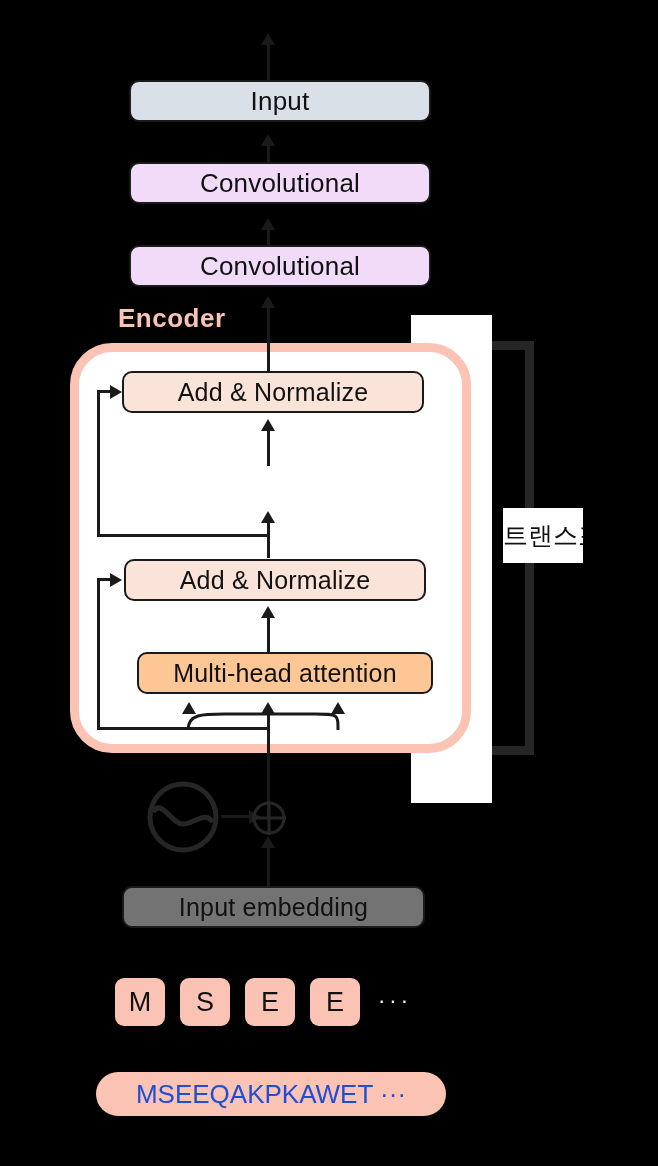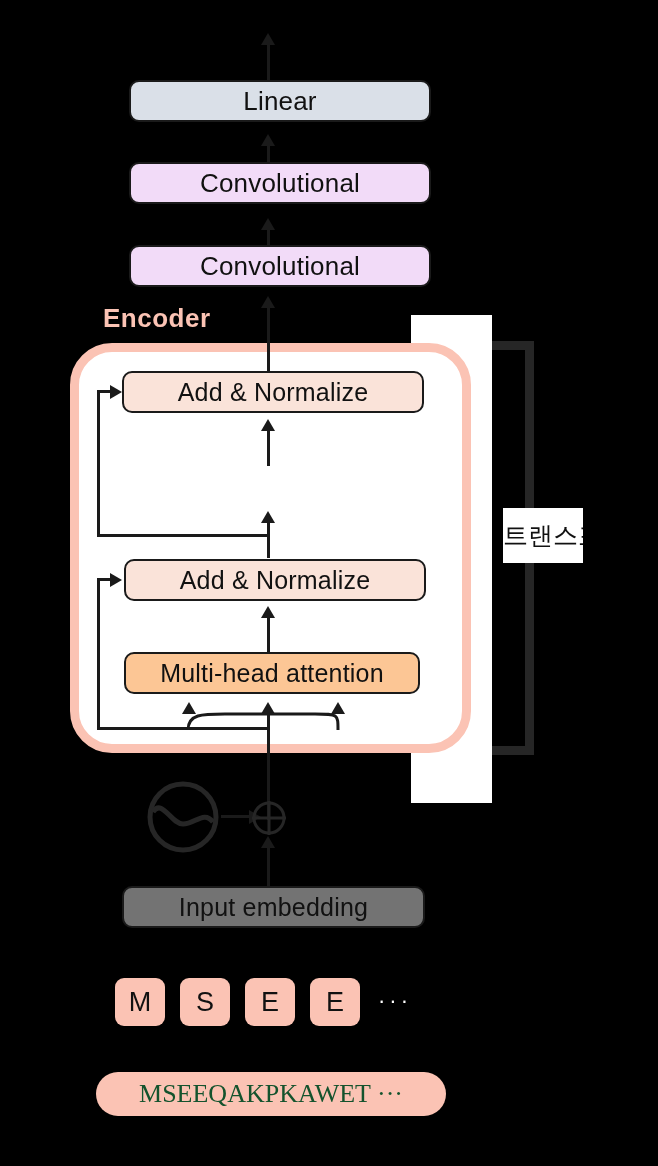--- a/index.html
+++ b/index.html
@@ -29,21 +29,21 @@
     justify-content: center;
     color: #111111;
     white-space: nowrap;
     letter-spacing: 0.2px;
   }
 
   .block-linear        { background: #dae0e8; }
   .block-conv          { background: #f2dbf8; }
   .block-addnorm       { background: #fae3d9; }
   .block-ff            { background: #e8e2d9; }
-  .block-mha           { background: #fcc695; }
+  .block-mha           { background: #fcc695; margin-left: 13px; }
   .block-inputemb      { background: #737373; }
 
   
   #encoder-panel {
     position: absolute;
     box-sizing: border-box;
     background: #ffffff;
     border: 9px solid #fbc3b4;
     border-radius: 42px;
   }
@@ -118,23 +118,22 @@
     letter-spacing: 4px;
   }
 
   #sequence-bar {
     position: absolute;
     background: #fbc3b4;
     border-radius: 22px;
     display: flex;
     align-items: center;
     justify-content: center;
-    color: #14532d;
+    color: #1d4ed8;
     white-space: nowrap;
-    font-family: Liberation Serif, serif;
   }
 
   
   #pos-enc-icon { position: absolute; }
   #plus-icon    { position: absolute; }
 </style>
 </head>
 <body>
 
 <div id="root">
@@ -143,36 +142,36 @@
 
   <div class="bracket-seg" style="left:492px; top:341px; width:42px; height:9px;"></div>
   <div class="bracket-seg" style="left:525px; top:341px; width:9px; height:414px;"></div>
   <div class="bracket-seg" style="left:492px; top:746px; width:42px; height:9px;"></div>
 
   <div id="bracket-label" style="left:503px; top:508px; width:80px; height:55px; font-size:25px; padding-left:0px;">트랜스포</div>
 
   <div class="vline" style="left:267px; top:42px; height:38px;"></div>
   <div class="arrowhead-up" style="left:261px; top:33px;"></div>
 
-  <div class="block block-linear" style="left:129px; top:80px; width:302px; height:42px; font-size:26px;">Linear</div>
+  <div class="block block-linear" style="left:129px; top:80px; width:302px; height:42px; font-size:26px;">Input</div>
 
   <div class="vline" style="left:267px; top:143px; height:25px;"></div>
   <div class="arrowhead-up" style="left:261px; top:134px;"></div>
 
   <div class="block block-conv" style="left:129px; top:162px; width:302px; height:42px; font-size:26px;">Convolutional</div>
 
   <div class="vline" style="left:267px; top:227px; height:25px;"></div>
   <div class="arrowhead-up" style="left:261px; top:218px;"></div>
 
   <div class="block block-conv" style="left:129px; top:245px; width:302px; height:42px; font-size:26px;">Convolutional</div>
 
   <div class="vline" style="left:267px; top:305px; height:28px;"></div>
   <div class="arrowhead-up" style="left:261px; top:296px;"></div>
 
-  <div id="encoder-label" style="left:103px; top:303px; font-size:26px;">Encoder</div>
+  <div id="encoder-label" style="left:118px; top:303px; font-size:26px;">Encoder</div>
 
   <div id="encoder-panel" style="left:70px; top:343px; width:401px; height:410px;"></div>
 
   <div class="vline" style="left:267px; top:333px; height:42px;"></div>
 
   <div class="block block-addnorm" style="left:122px; top:371px; width:302px; height:42px; font-size:25px;">Add &amp; Normalize</div>
 
   <div class="vline" style="left:97px; top:392px; height:145px;"></div>
   <div class="hline" style="left:97px; top:534px; width:170px;"></div>
   <div class="hline" style="left:97px; top:390px; width:14px;"></div>

